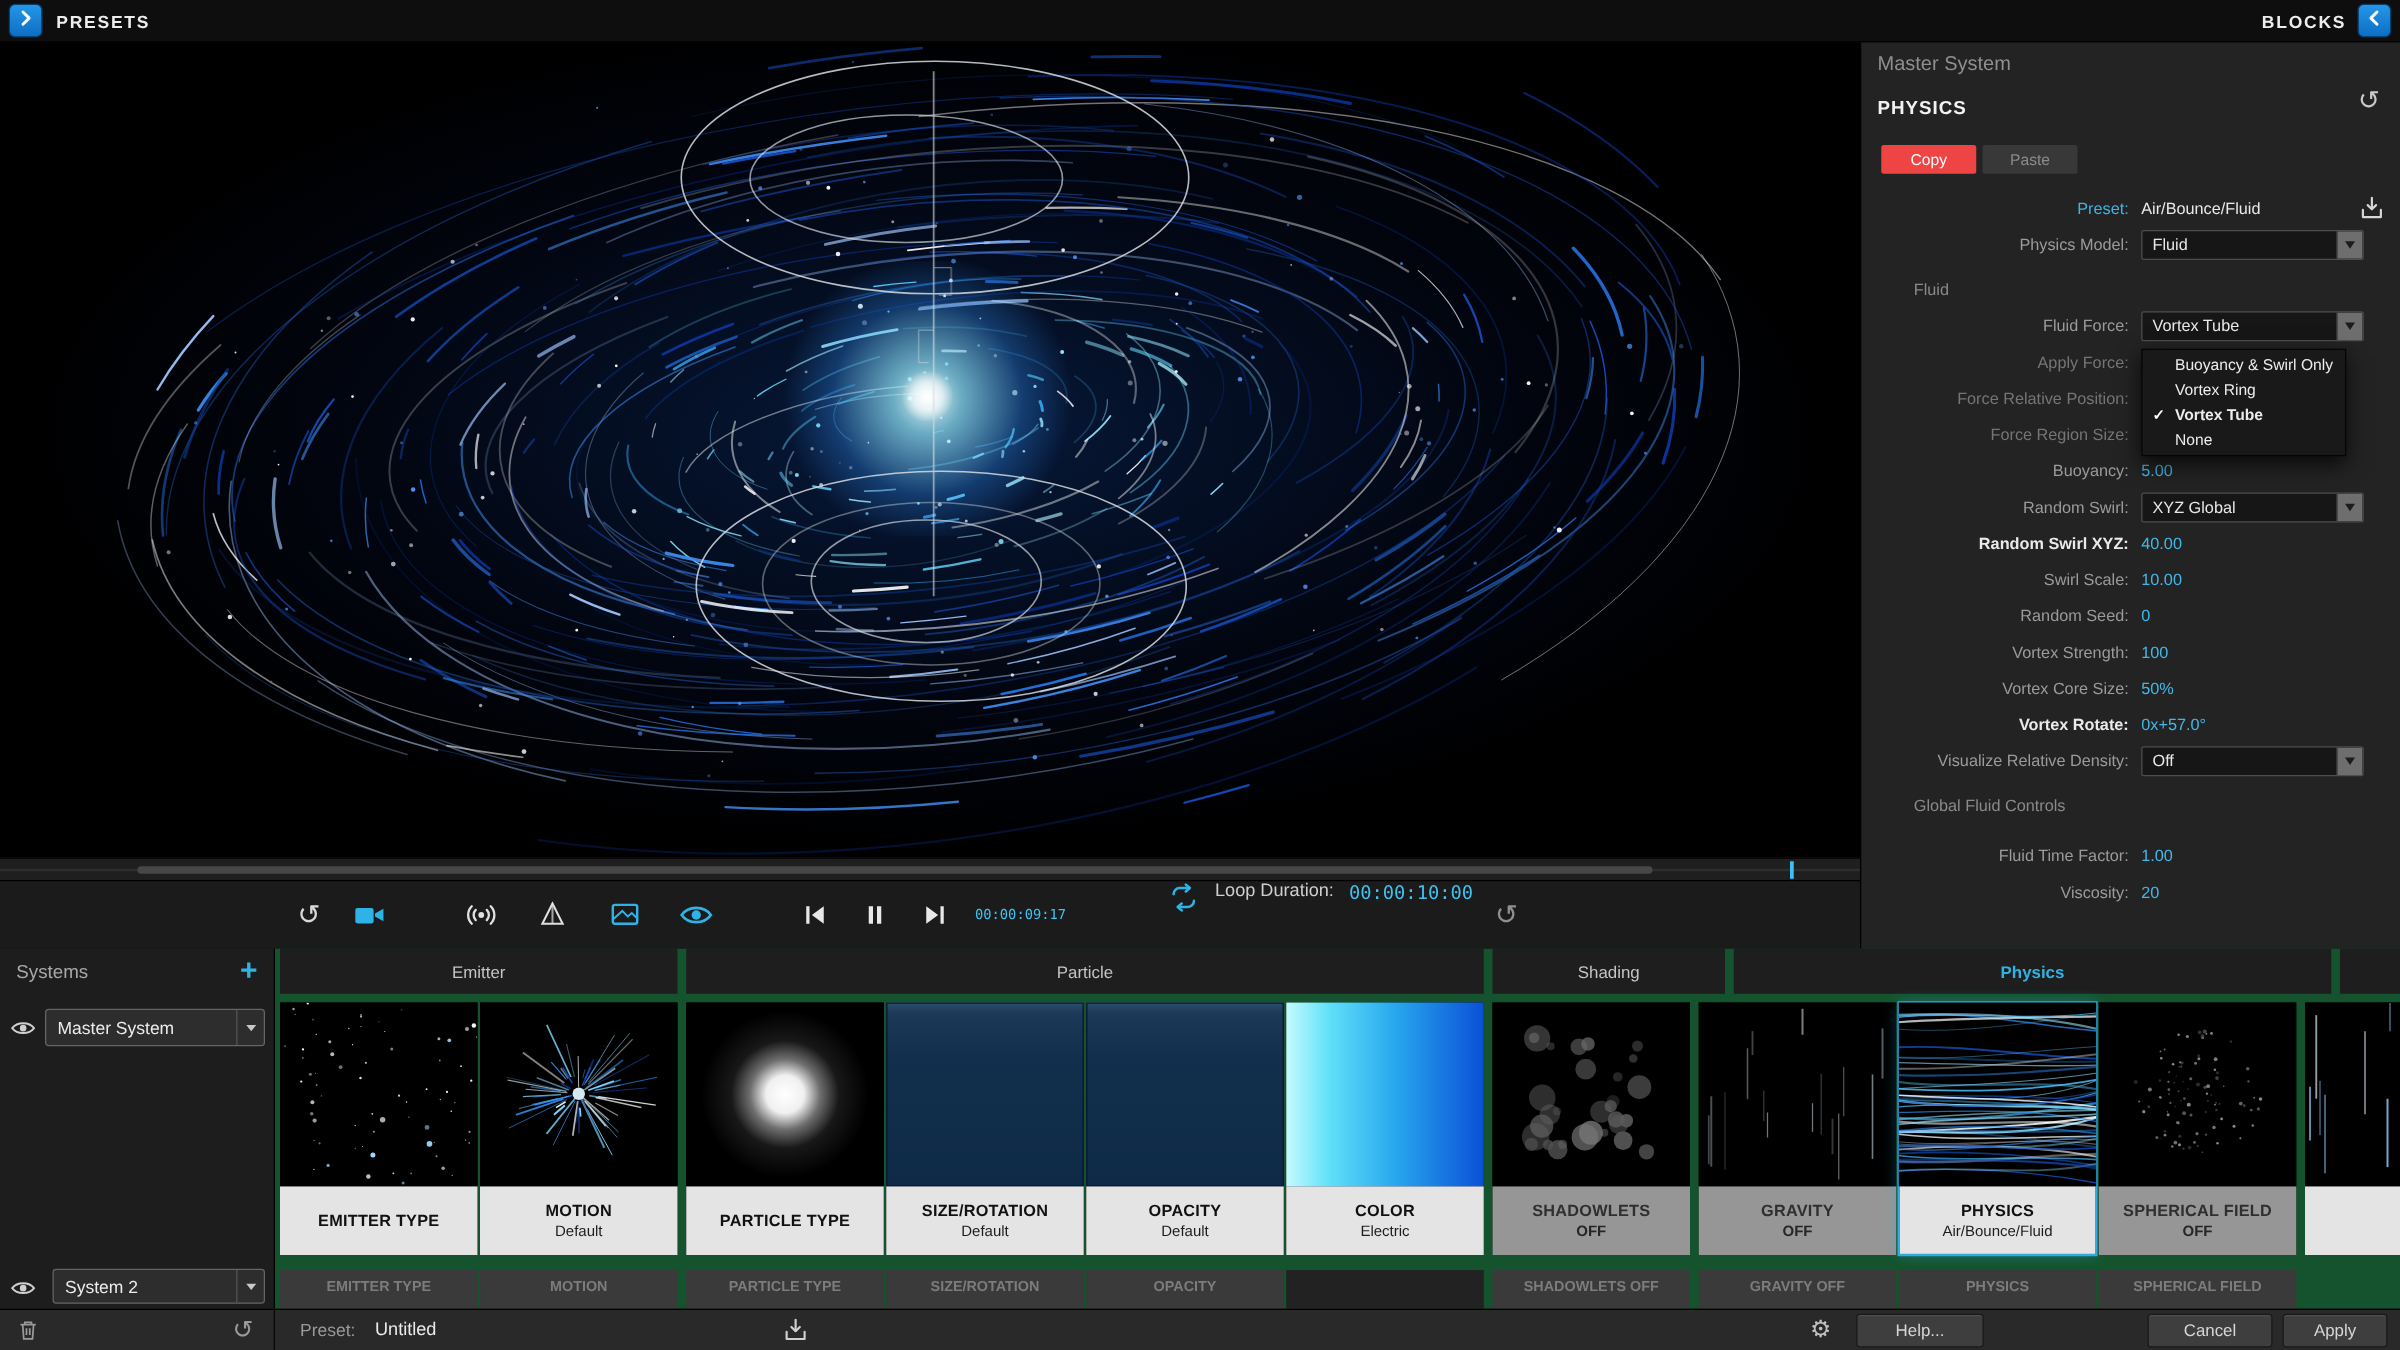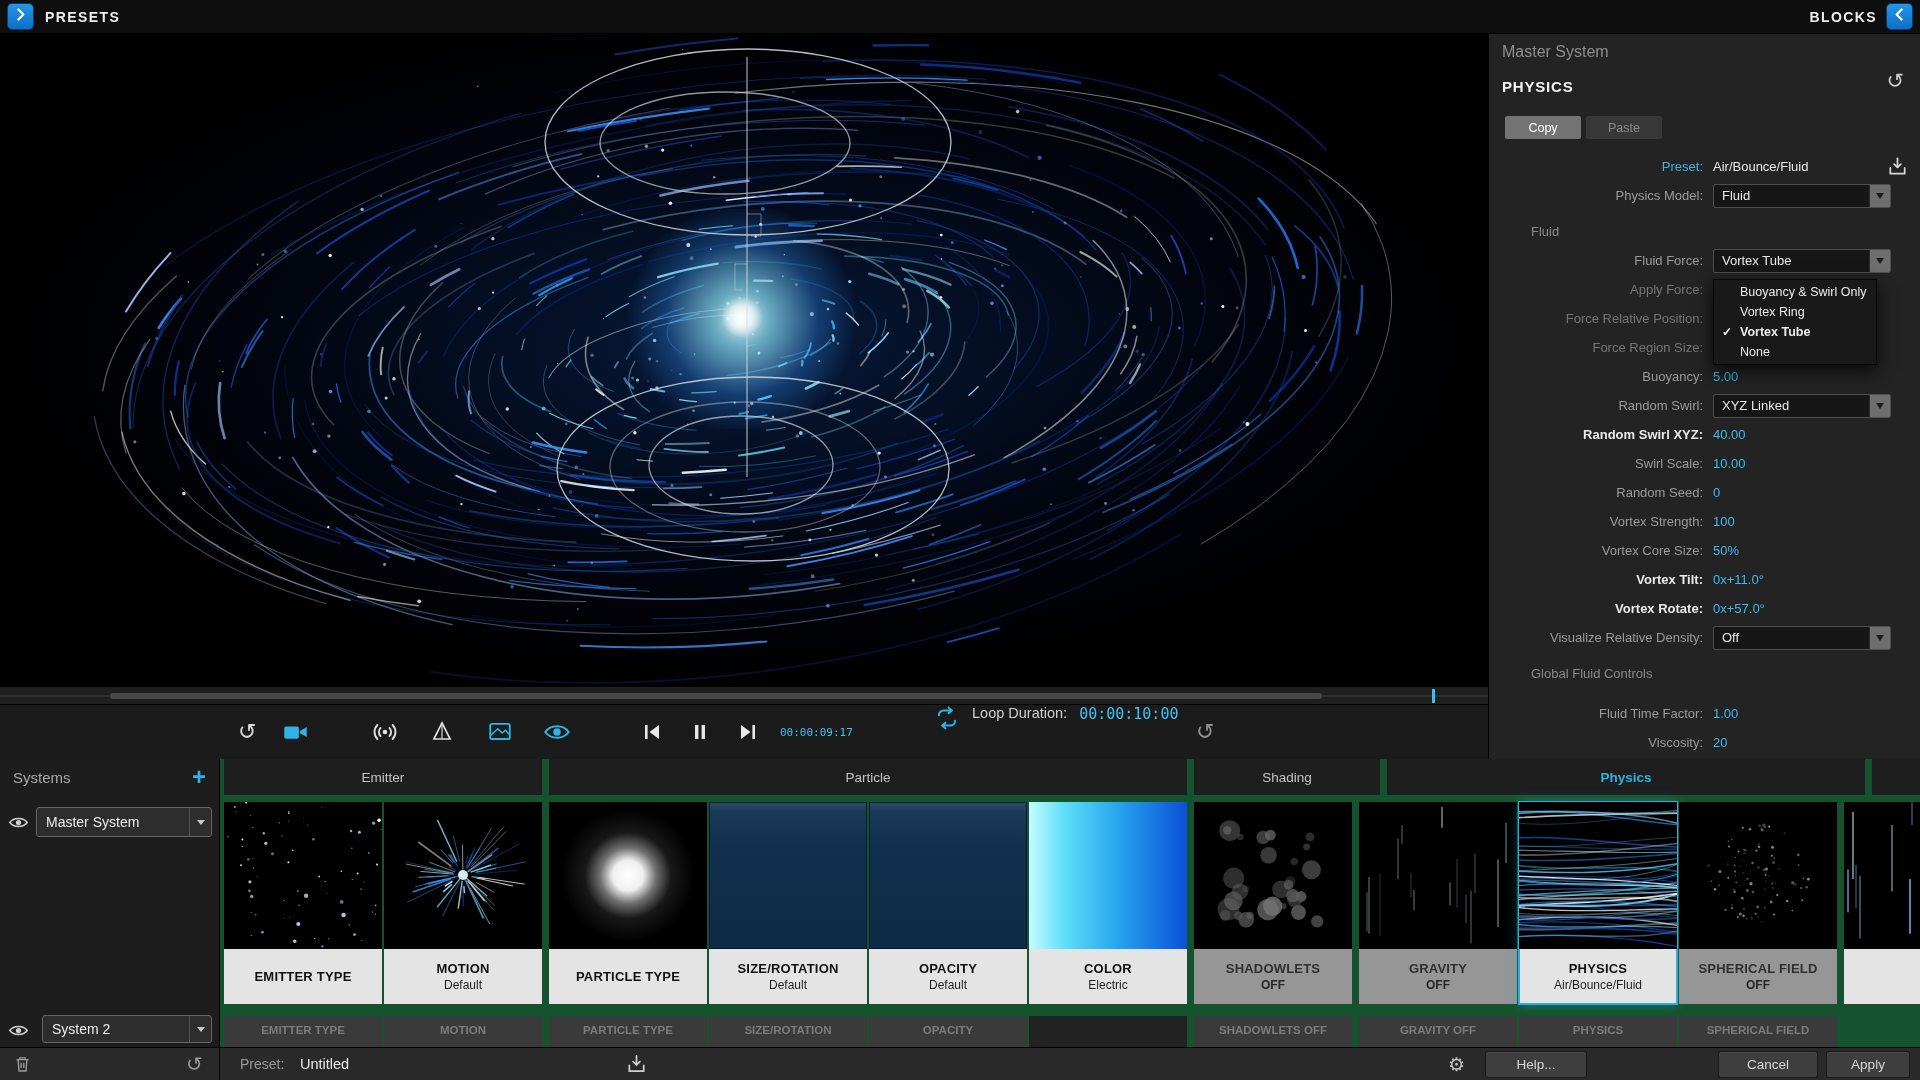--- a/index.html
+++ b/index.html
@@ -40,21 +40,21 @@
 #loopgrp .llabel{font-size:14.5px;color:#cfcfcf}
 #loopgrp .lval{font-family:"DejaVu Sans Mono",monospace;font-size:15px;color:#3fc2f2}
 
 
 #params{width:432px;height:725px;background:#232323;border-left:1px solid #000;position:relative;font-size:13px}
 .pp-sys{position:absolute;left:13px;top:9px;font-size:16px;color:#8f8f8f}
 .pp-title{position:absolute;left:13px;top:44px;font-size:15px;font-weight:bold;letter-spacing:.8px;color:#f2f2f2}
 .pp-reset{position:absolute;right:16px;top:36px;font-size:21px;color:#c9c9c9;line-height:21px}
 .pp-cp{position:absolute;left:16px;top:82px;display:flex;gap:5px}
 .cpbtn{width:76px;height:23px;border-radius:2px;font-size:12.5px;display:flex;align-items:center;justify-content:center}
-.cpbtn.copy{background:#737373;color:#fff}
+.cpbtn.copy{background:#ef4444;color:#fff}
 .cpbtn.paste{background:#383838;color:#8a8a8a}
 #prows{position:absolute;left:0;top:118px;width:432px}
 .prow{height:29px;display:flex;align-items:center;padding:0 12px;position:relative}
 .plabel{width:202px;text-align:right;color:#9b9b9b;white-space:nowrap}
 .plabel.dim{color:#757575}
 .plabel.strong{color:#eaeaea;font-weight:bold}
 .plabel.cyan{color:#3fb3e6}
 .pvalue{margin-left:10px;color:#41b8ea}
 .sectionrow{margin-top:7px}
 .seclabel{margin-left:30px;color:#8a8a8a}
@@ -783,21 +783,21 @@
           </div>
 
         <div class="prow">
           <div class="plabel">Buoyancy:</div>
           <div class="pvalue">5.00</div>
         </div>
 
         <div class="prow">
           <div class="plabel">Random Swirl:</div>
           <div class="dropdown">
-              <span class="dval">XYZ Linked</span>
+              <span class="dval">XYZ Global</span>
               <span class="darr">
                 <i class="tri"></i>
               </span>
             </div>
         </div>
 
         <div class="prow">
           <div class="plabel strong">Random Swirl XYZ:</div>
           <div class="pvalue">40.00</div>
         </div>
@@ -809,24 +809,20 @@
           <div class="plabel">Random Seed:</div>
           <div class="pvalue">0</div>
         </div>
         <div class="prow">
           <div class="plabel">Vortex Strength:</div>
           <div class="pvalue">100</div>
         </div>
         <div class="prow">
           <div class="plabel">Vortex Core Size:</div>
           <div class="pvalue">50%</div>
-        </div>
-        <div class="prow">
-          <div class="plabel strong">Vortex Tilt:</div>
-          <div class="pvalue">0x+11.0°</div>
         </div>
         <div class="prow">
           <div class="plabel strong">Vortex Rotate:</div>
           <div class="pvalue">0x+57.0°</div>
         </div>
 
         <div class="prow">
           <div class="plabel">Visualize Relative Density:</div>
           <div class="dropdown">
               <span class="dval">Off</span>

